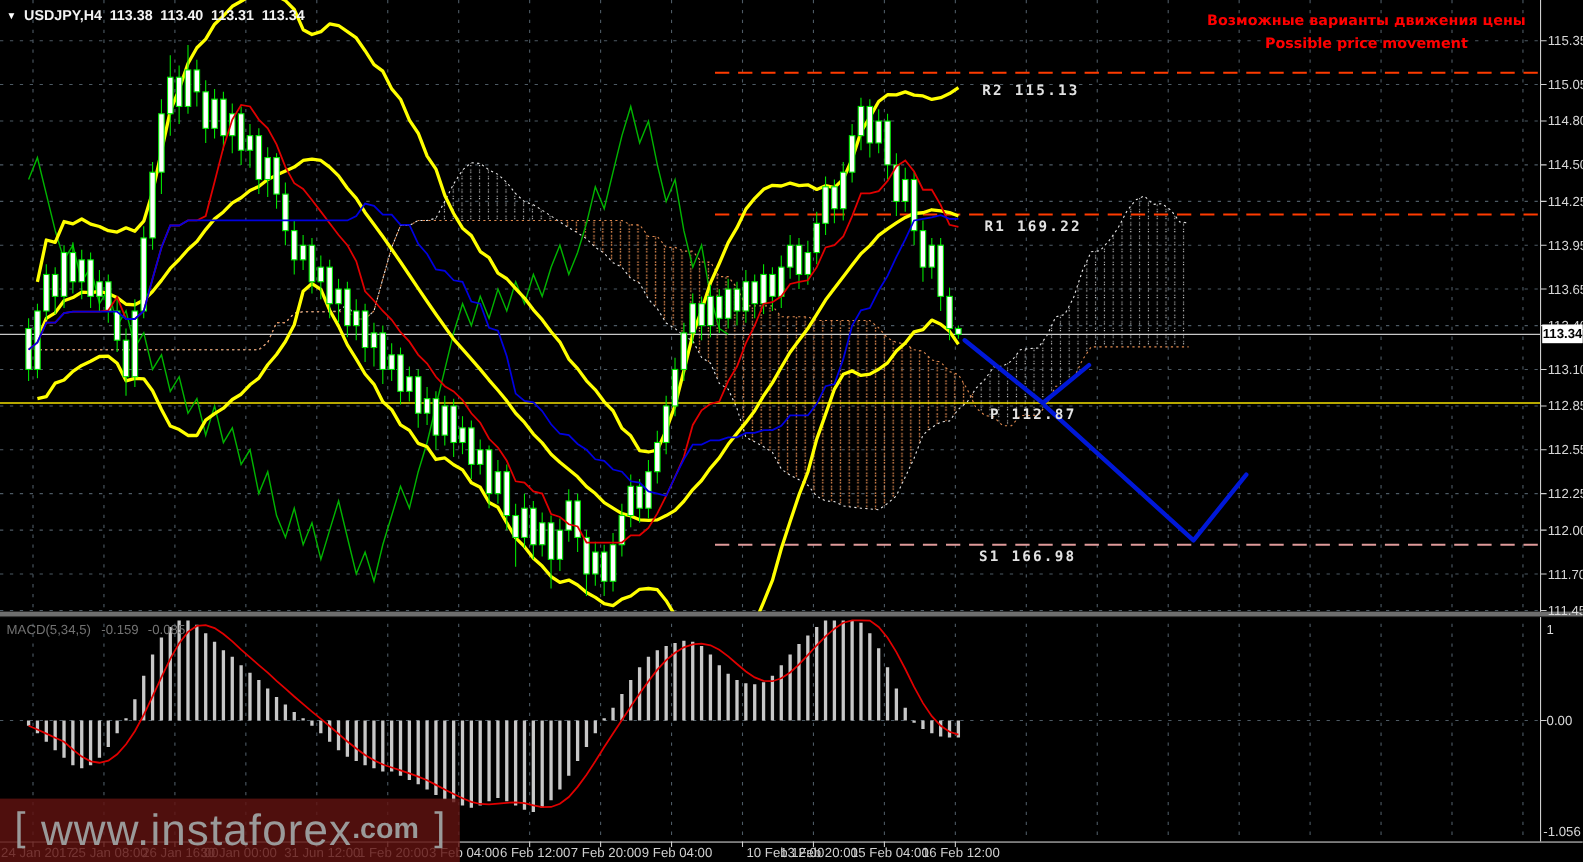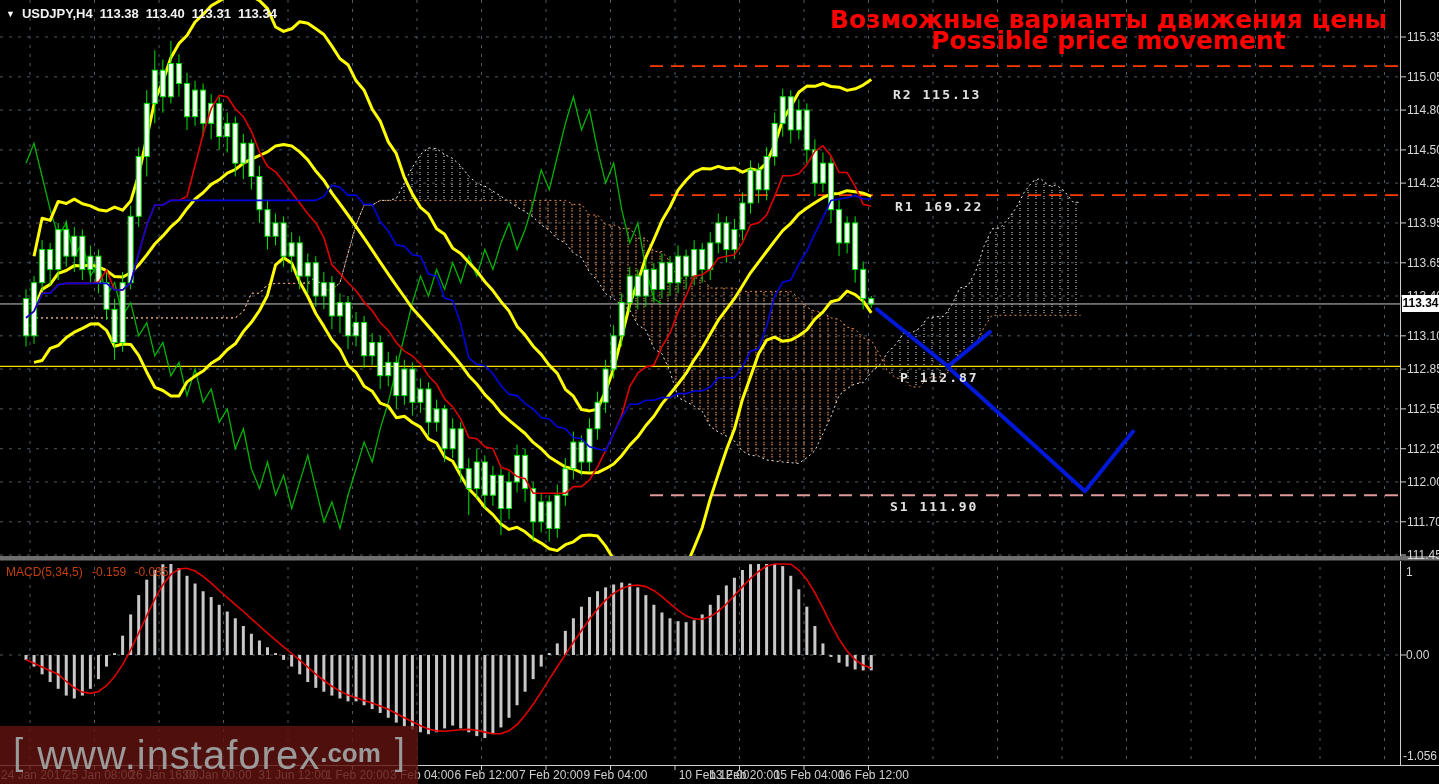--- a/index.html
+++ b/index.html
@@ -3,29 +3,29 @@
 <meta charset="utf-8">
 <style>
   html,body{margin:0;padding:0;background:#000;}
   #win{position:relative;width:1439px;height:784px;background:#000;overflow:hidden;
        font-family:"Liberation Sans",sans-serif;}
   .abs{position:absolute;}
   #chart-svg{position:absolute;left:0;top:0;}
   .ttl{left:6px;top:6px;color:#f2f2f2;font-size:13px;font-weight:700;white-space:nowrap;z-index:4;}
   .ttl .tri{font-size:9px;margin-right:7px;vertical-align:1px;color:#fff;}
   .ttl span.v{margin-left:7px;font-weight:700;}
-  .annot{top:9px;right:52px;text-align:center;color:#f00;font-size:25px;font-weight:700;
+  .annot{top:9px;right:52px;text-align:center;color:#f00;font-size:13px;font-weight:700;
          line-height:21px;z-index:4;font-family:"DejaVu Sans",sans-serif;}
   .pvl{color:#e2e2e2;font-size:13px;font-weight:700;font-family:"DejaVu Sans Mono",monospace;
        z-index:3;white-space:nowrap;letter-spacing:2px;}
   .axlab{color:#d8d8d8;font-size:12px;font-family:"Liberation Sans",sans-serif;z-index:3;white-space:nowrap;}
   .datelab{color:#cfcfcf;font-size:12px;z-index:3;white-space:nowrap;}
   .cptag{left:1402px;width:37px;height:17px;background:#fff;color:#000;font-size:12px;
          font-weight:700;text-align:center;line-height:17px;z-index:4;}
-  .macdlab{left:6px;color:#c2410c;font-size:12px;z-index:4;white-space:nowrap;}
+  .macdlab{left:6px;color:#737373;font-size:12px;z-index:4;white-space:nowrap;}
   .sep{left:0;width:1439px;z-index:3;}
   .wm{left:0;top:726px;width:418px;height:58px;background:rgba(96,18,16,0.82);z-index:10;
       display:flex;align-items:center;justify-content:center;pointer-events:none;}
   .wm .br{color:#9a9a9a;font-size:36px;font-weight:400;margin:0 14px;position:relative;top:-3px;}
   .wm .site{color:#9a9a9a;font-size:40px;letter-spacing:1px;}
   .wm .tld{color:#9a9a9a;font-size:26px;position:relative;top:-2px;font-weight:bold;}
   .vline{background:#cfcfcf;z-index:2;}
   .hline{background:#cfcfcf;z-index:2;}
 </style>
 </head>
@@ -518,24 +518,24 @@
       <div class="abs datelab" style="left: 383px; top: 2px; width: 78px; text-align: center;">3 Feb 04:00</div>
       <div class="abs datelab" style="left: 447.5px; top: 2px; width: 78px; text-align: center;">6 Feb 12:00</div>
       <div class="abs datelab" style="left: 512px; top: 2px; width: 78px; text-align: center;">7 Feb 20:00</div>
       <div class="abs datelab" style="left: 576.5px; top: 2px; width: 78px; text-align: center;">9 Feb 04:00</div>
       <div class="abs datelab" style="left: 641px; top: 2px; width: 78px; text-align: center; margin-left: 34px;">10 Feb 12:00</div>
       <div class="abs datelab" style="left: 705.5px; top: 2px; width: 78px; text-align: center;">13 Feb 20:00</div>
       <div class="abs datelab" style="left: 770px; top: 2px; width: 78px; text-align: center;">15 Feb 04:00</div>
       <div class="abs datelab" style="left: 834.5px; top: 2px; width: 78px; text-align: center;">16 Feb 12:00</div>
     </div>
   <div id="pivot-labels" class="abs" style="left:0;top:0;">
-      <div class="abs pvl" style="left: 893px; top: 87px;">R2 115.13</div>
+      <div class="abs pvl" style="left: 893px; top: 75px;">R2 115.13</div>
       <div class="abs pvl" style="left: 895px; top: 199.056px;">R1 169.22</div>
       <div class="abs pvl" style="left: 900px; top: 370.394px;">P 112.87</div>
-      <div class="abs pvl" style="left: 890px; top: 499.229px;">S1 111.90</div>
+      <div class="abs pvl" style="left: 890px; top: 499.229px;">S1 166.98</div>
     </div>
 
   <div class="abs wm">
     <span class="br">[</span>
     <span class="site">www.instaforex</span>
     <span class="tld">.com</span>
     <span class="br">]</span>
   </div>
 </div>
 

